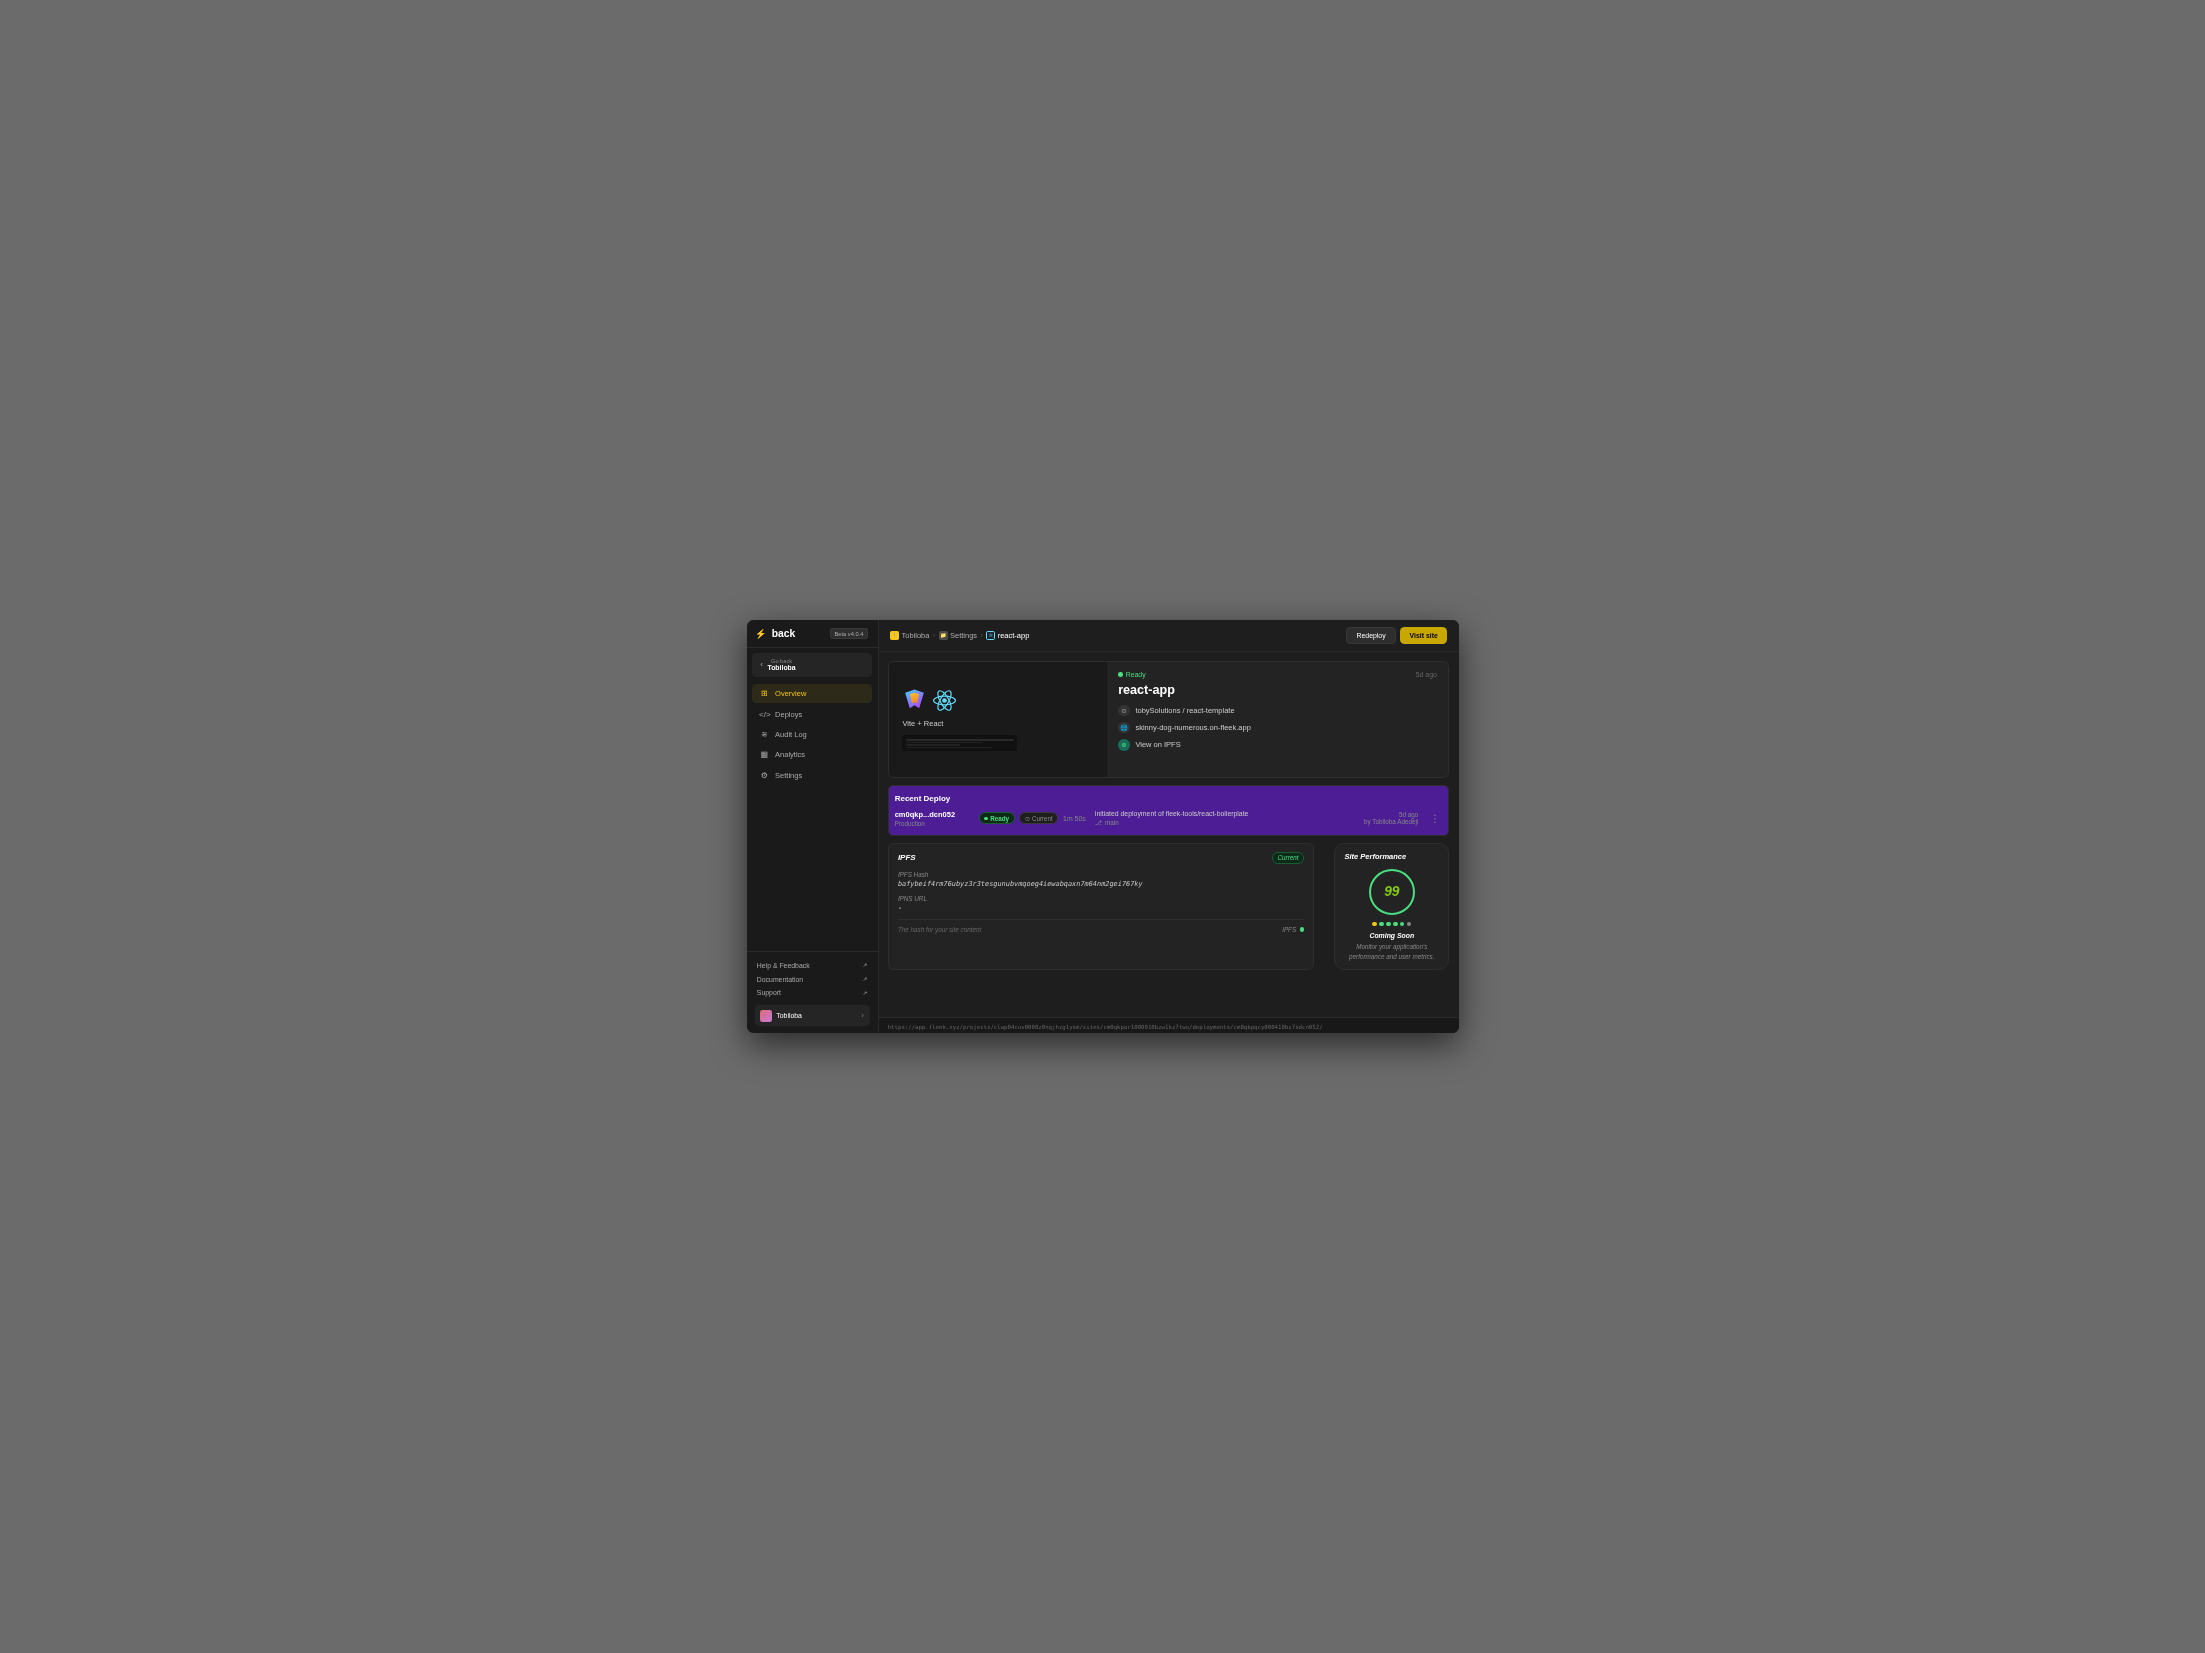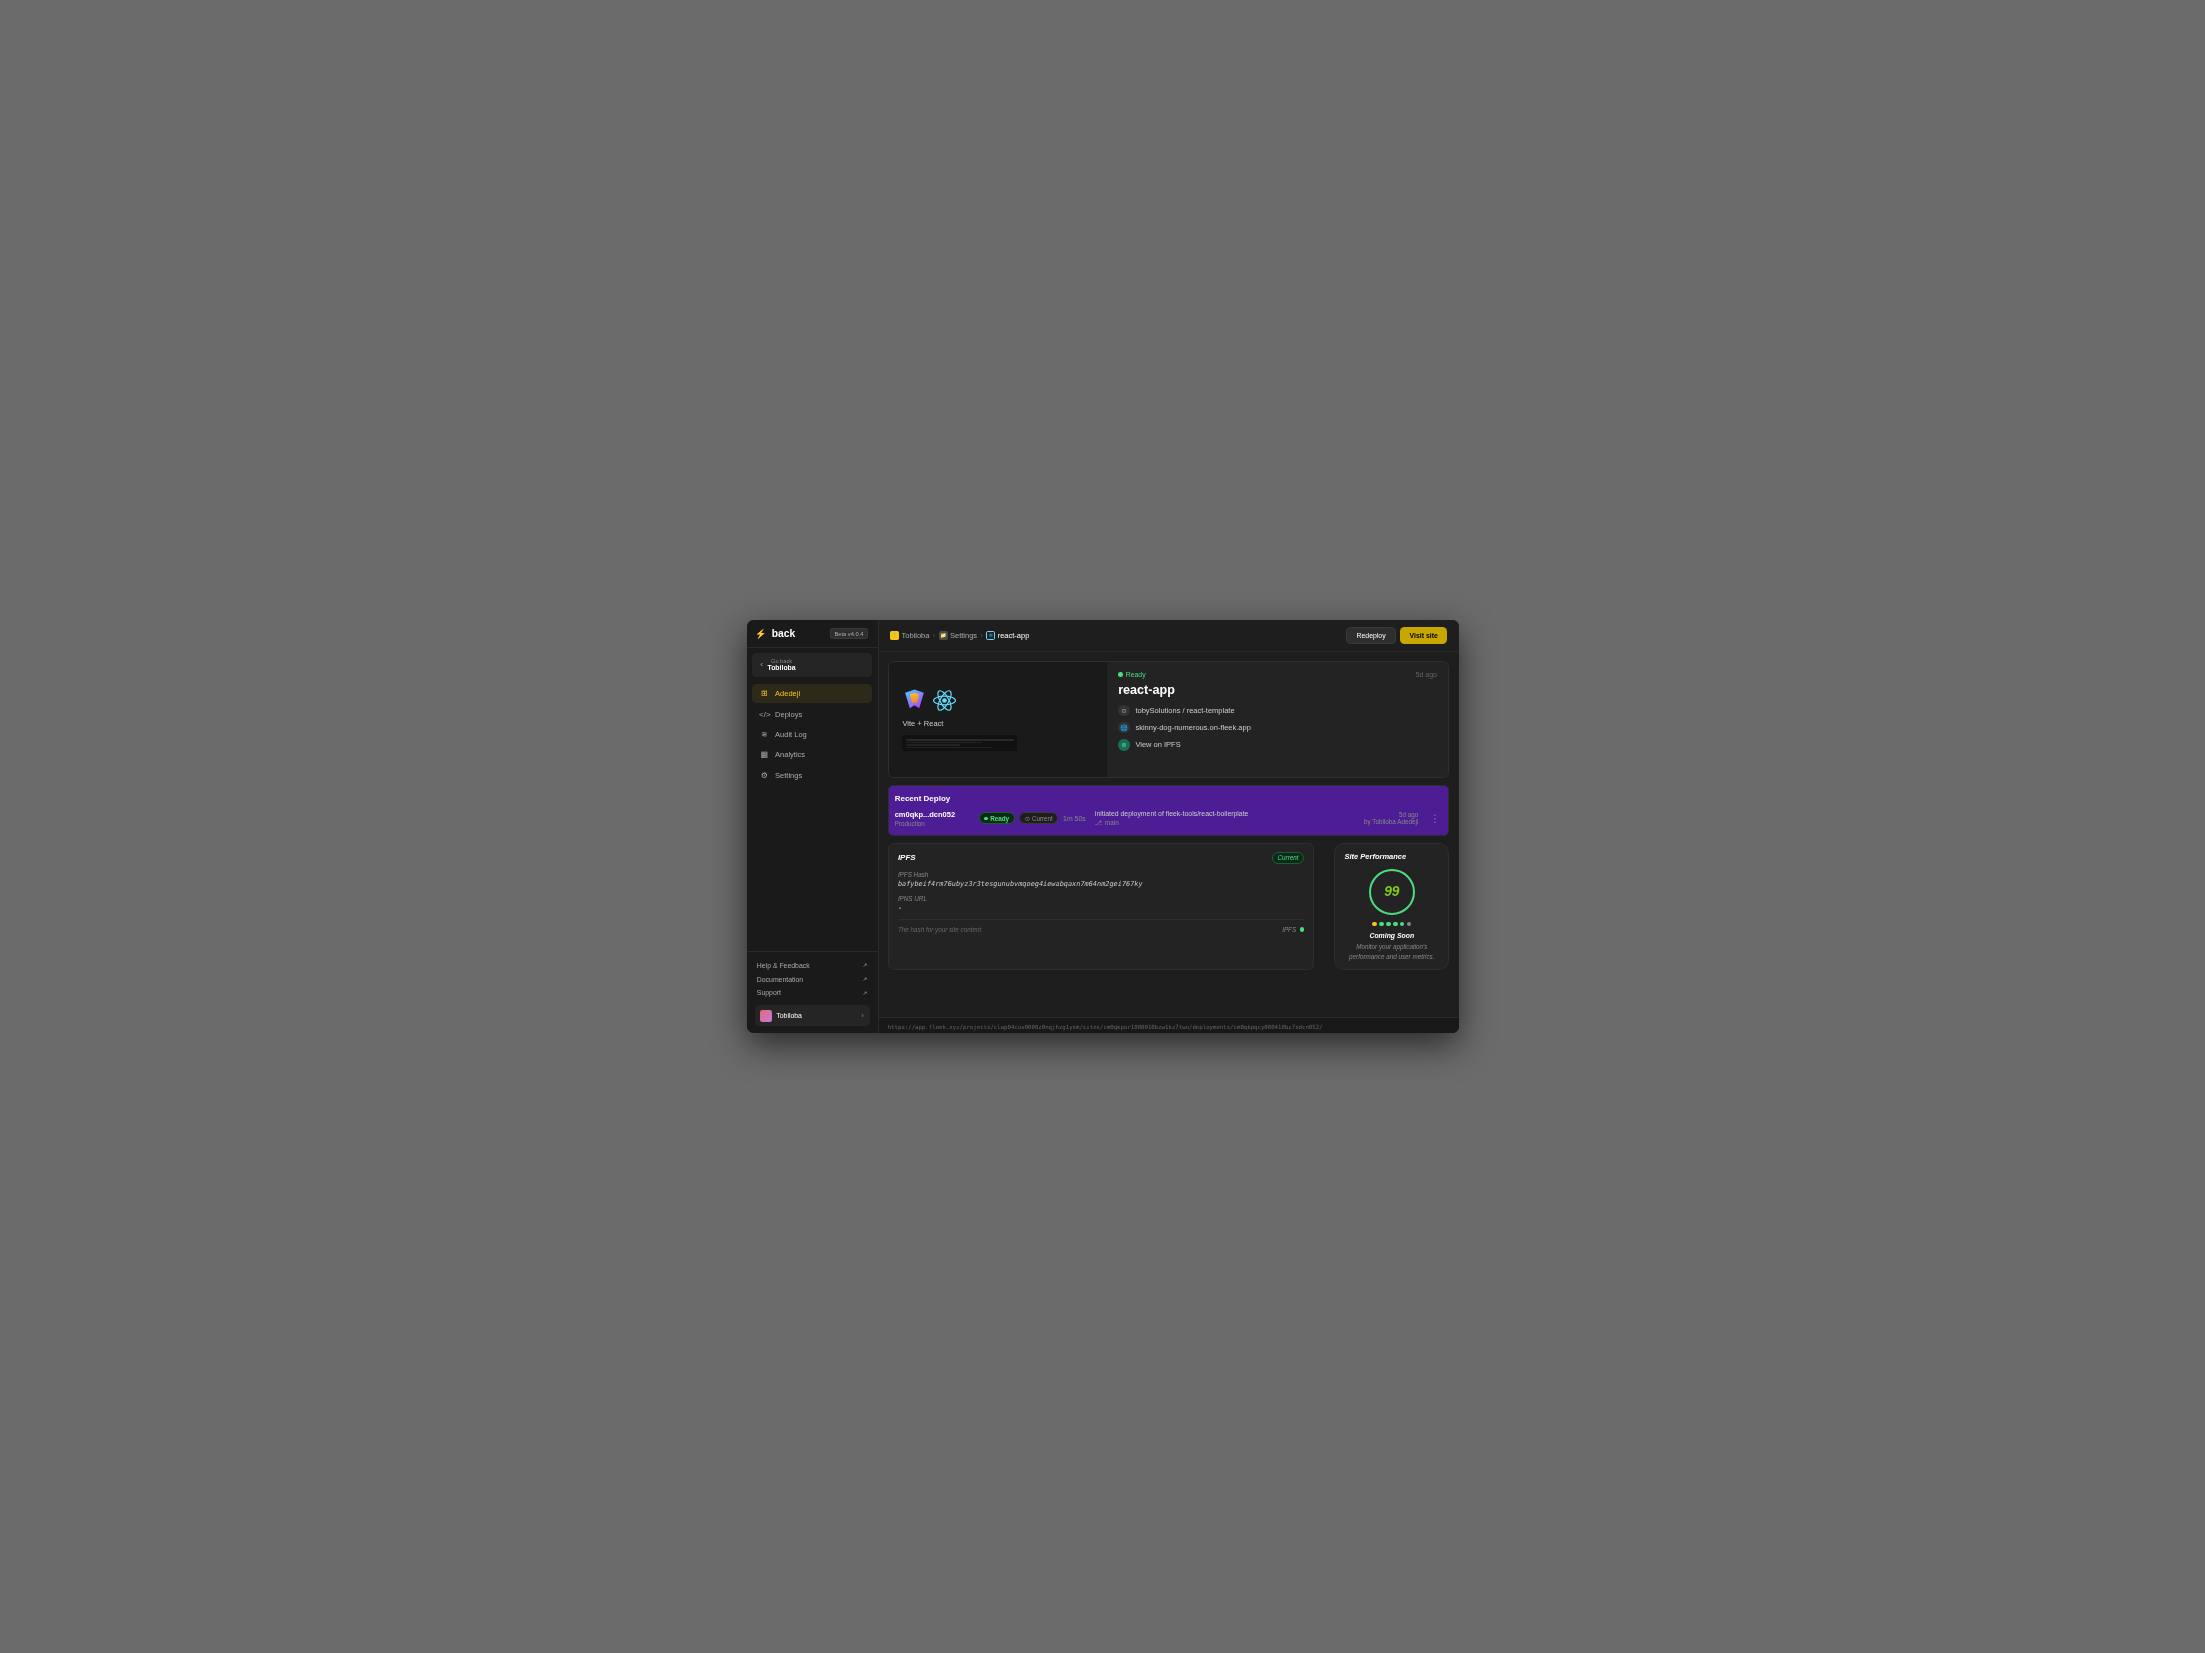--- a/index.html
+++ b/index.html
@@ -574,21 +574,21 @@
       <span class="go-back-arrow">‹</span>
       <div class="go-back-text">
         <span class="go-back-label">Go back</span>
         <span class="go-back-name">Tobiloba</span>
       </div>
     </button>
 
     <nav class="nav-list">
       <div class="nav-item active">
         <span class="nav-icon">⊞</span>
-        <span>Adedeji</span>
+        <span>Overview</span>
       </div>
       <div class="nav-item">
         <span class="nav-icon">&lt;/&gt;</span>
         <span>Deploys</span>
       </div>
       <div class="nav-item">
         <span class="nav-icon">≋</span>
         <span>Audit Log</span>
       </div>
       <div class="nav-item">

